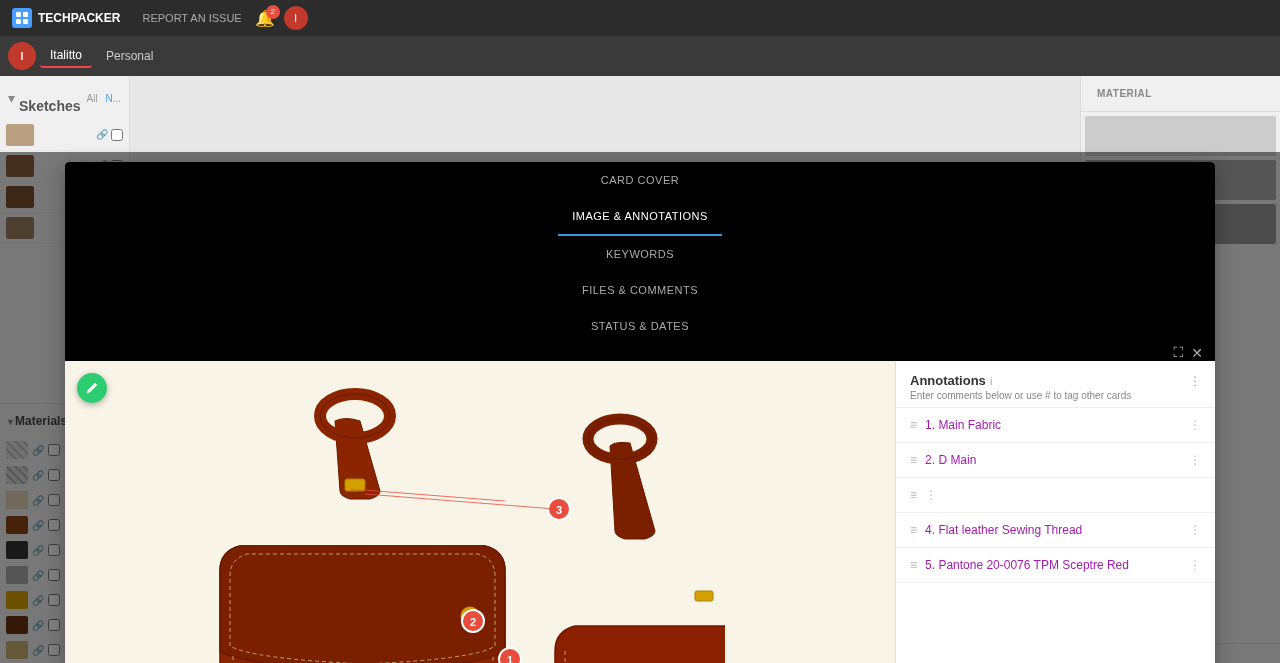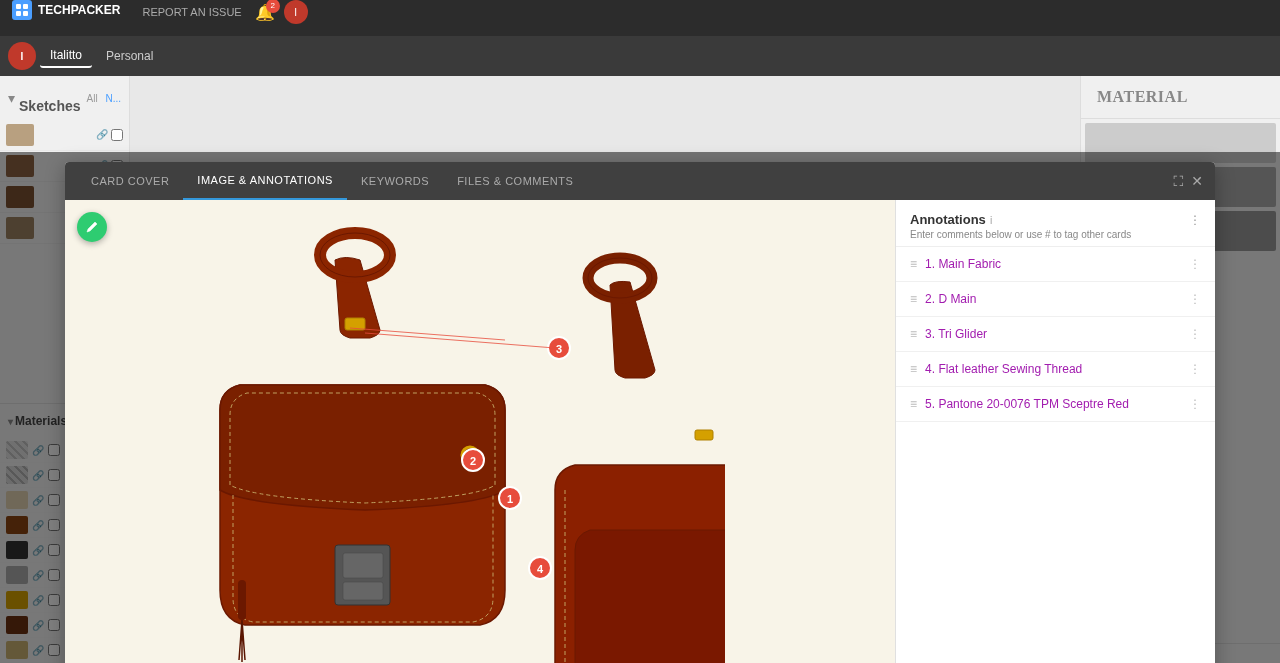--- a/index.html
+++ b/index.html
@@ -3,21 +3,21 @@
   <meta charset="utf-8">
   <style>
     * { box-sizing: border-box; margin: 0; padding: 0; }
     body { font-family: -apple-system, BlinkMacSystemFont, 'Segoe UI', sans-serif; background: #e8e8e8; width: 1280px; height: 663px; overflow: hidden; font-size: 12px; }
 
     
     .top-nav {
       height: 36px;
       background: #2c2c2c;
       display: flex;
-      align-items: flex-start;
+      align-items: center;
       padding: 0 12px;
       gap: 8px;
     }
     .top-nav-logo {
       color: white;
       font-weight: bold;
       font-size: 12px;
       display: flex;
       align-items: center;
       gap: 6px;
@@ -65,21 +65,21 @@
     .brand-avatar {
       width: 28px; height: 28px;
       background: #c0392b;
       border-radius: 50%;
       display: flex; align-items: center; justify-content: center;
       color: white; font-size: 10px; font-weight: bold;
     }
     .nav-tab {
       color: #ccc; font-size: 12px; padding: 4px 10px; cursor: pointer; border-radius: 3px;
     }
-    .nav-tab.active { color: white; border-bottom: 2px solid #ffffff; }
+    .nav-tab.active { color: white; border-bottom: 2px solid #ef4444; }
 
     
     .main-layout {
       display: flex;
       height: calc(663px - 36px - 40px);
     }
 
     
     .left-sidebar {
       width: 130px;
@@ -124,23 +124,24 @@
       border-radius: 4px;
       width: 1150px;
       max-height: 620px;
       display: flex;
       flex-direction: column;
       box-shadow: 0 4px 20px rgba(0,0,0,0.3);
     }
     .modal-tabs {
       display: flex;
       align-items: center;
-      background: #404040;
+      background: #000000;
       border-radius: 4px 4px 0 0;
       padding: 0 12px;
+      flex-direction: column;
     }
     .modal-tab {
       color: #aaa; font-size: 11px; padding: 12px 14px; cursor: pointer; letter-spacing: 0.5px;
     }
     .modal-tab.active {
       color: white; border-bottom: 2px solid #3498db;
     }
     .modal-tab-actions {
       margin-left: auto; display: flex; gap: 8px; align-items: center;
     }
@@ -230,21 +231,21 @@
     }
 
     
     .right-panel-outer {
       width: 200px;
       background: #f0f0f0;
       border-left: 1px solid #ddd;
       display: flex; flex-direction: column;
     }
     .rp-section-title {
-      font-size: 16px; font-weight: 600; color: #888; padding: 6px 8px; letter-spacing: 0.5px; text-transform: uppercase; font-family: Liberation Serif, serif;
+      font-size: 10px; font-weight: 600; color: #888; padding: 6px 8px; letter-spacing: 0.5px; text-transform: uppercase;
     }
 
     
     .bag-svg-area {
       width: 660px; height: 490px;
       position: relative;
     }
   </style>
 </head>
 <body>
@@ -395,20 +396,21 @@
   </div>
 
   <div class="modal-overlay">
     <div class="modal">
 
       <div class="modal-tabs">
         <div class="modal-tab">CARD COVER</div>
         <div class="modal-tab active">IMAGE &amp; ANNOTATIONS</div>
         <div class="modal-tab">KEYWORDS</div>
         <div class="modal-tab">FILES &amp; COMMENTS</div>
+        <div class="modal-tab">STATUS &amp; DATES</div>
         <div class="modal-tab-actions">
           <span class="modal-tab-icon">⛶</span>
           <span class="modal-tab-icon">✕</span>
         </div>
       </div>
 
       <div class="modal-body">
 
         <div class="image-area">
           <div class="edit-btn">
@@ -497,21 +499,20 @@
               <span class="ann-item-text"><span>1.</span> <span>Main Fabric</span></span>
               <span class="ann-item-menu">⋮</span>
             </div>
             <div class="ann-item">
               <span class="ann-item-drag">≡</span>
               <span class="ann-item-text"><span>2.</span> <span>D Main</span></span>
               <span class="ann-item-menu">⋮</span>
             </div>
             <div class="ann-item">
               <span class="ann-item-drag">≡</span>
-              <span class="ann-item-text"><span>3.</span> <span>Tri Glider</span></span>
               <span class="ann-item-menu">⋮</span>
             </div>
             <div class="ann-item">
               <span class="ann-item-drag">≡</span>
               <span class="ann-item-text"><span>4.</span> <span>Flat leather Sewing Thread</span></span>
               <span class="ann-item-menu">⋮</span>
             </div>
             <div class="ann-item">
               <span class="ann-item-drag">≡</span>
               <span class="ann-item-text"><span>5.</span> <span>Pantone 20-0076 TPM Sceptre Red</span></span>

